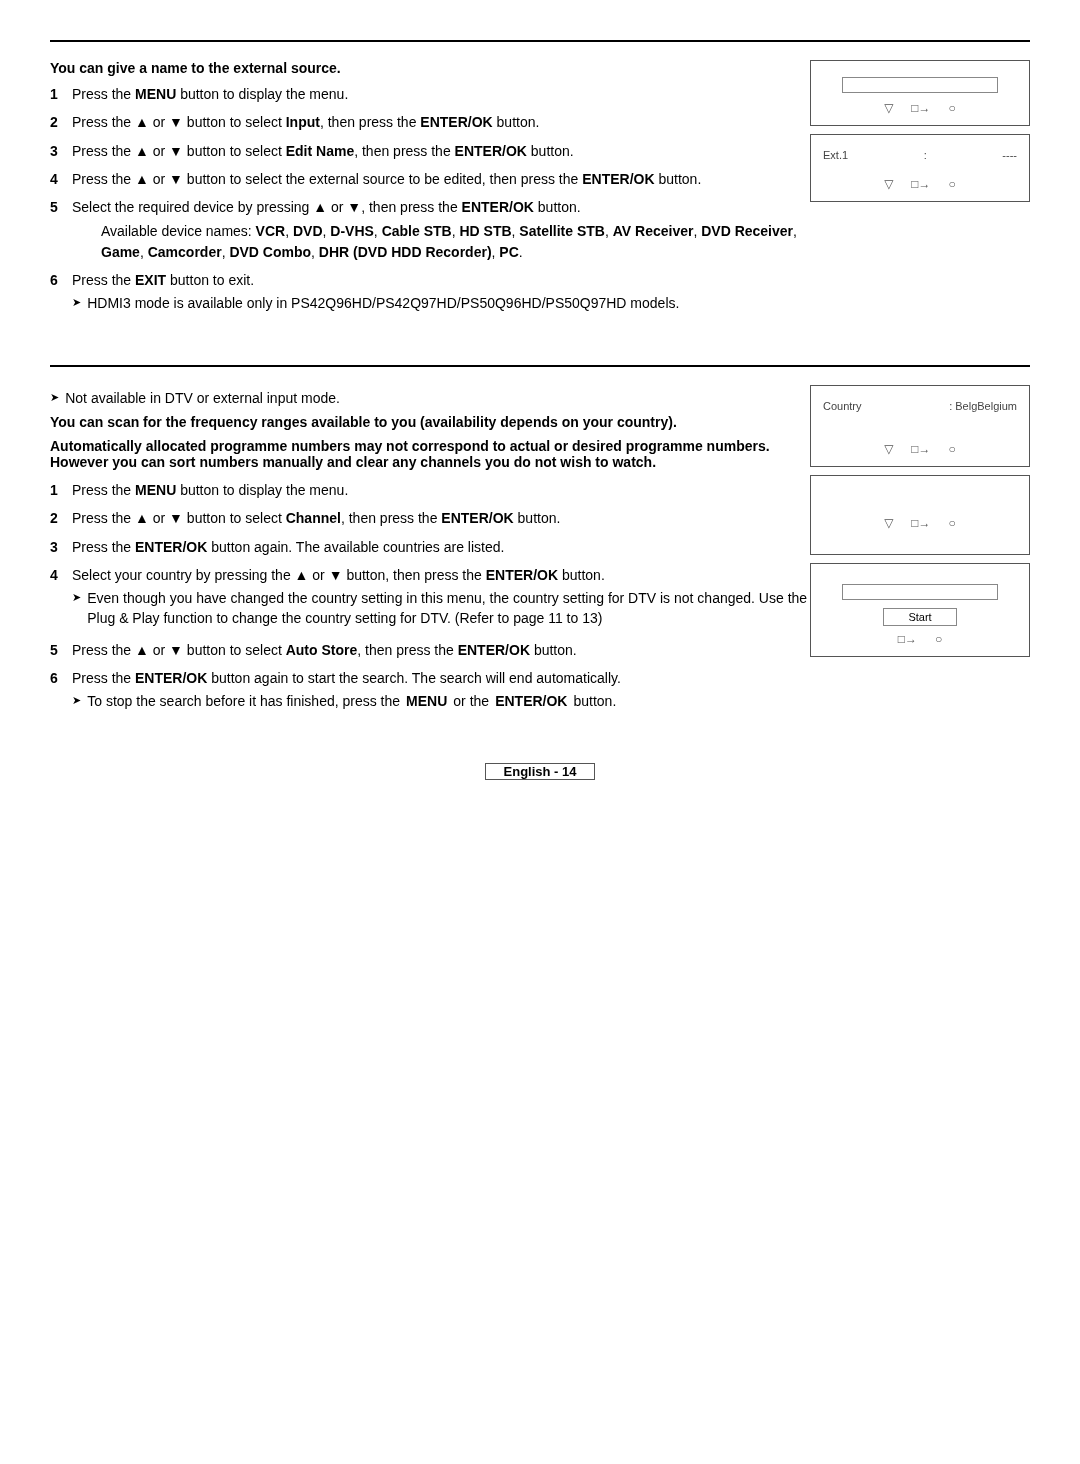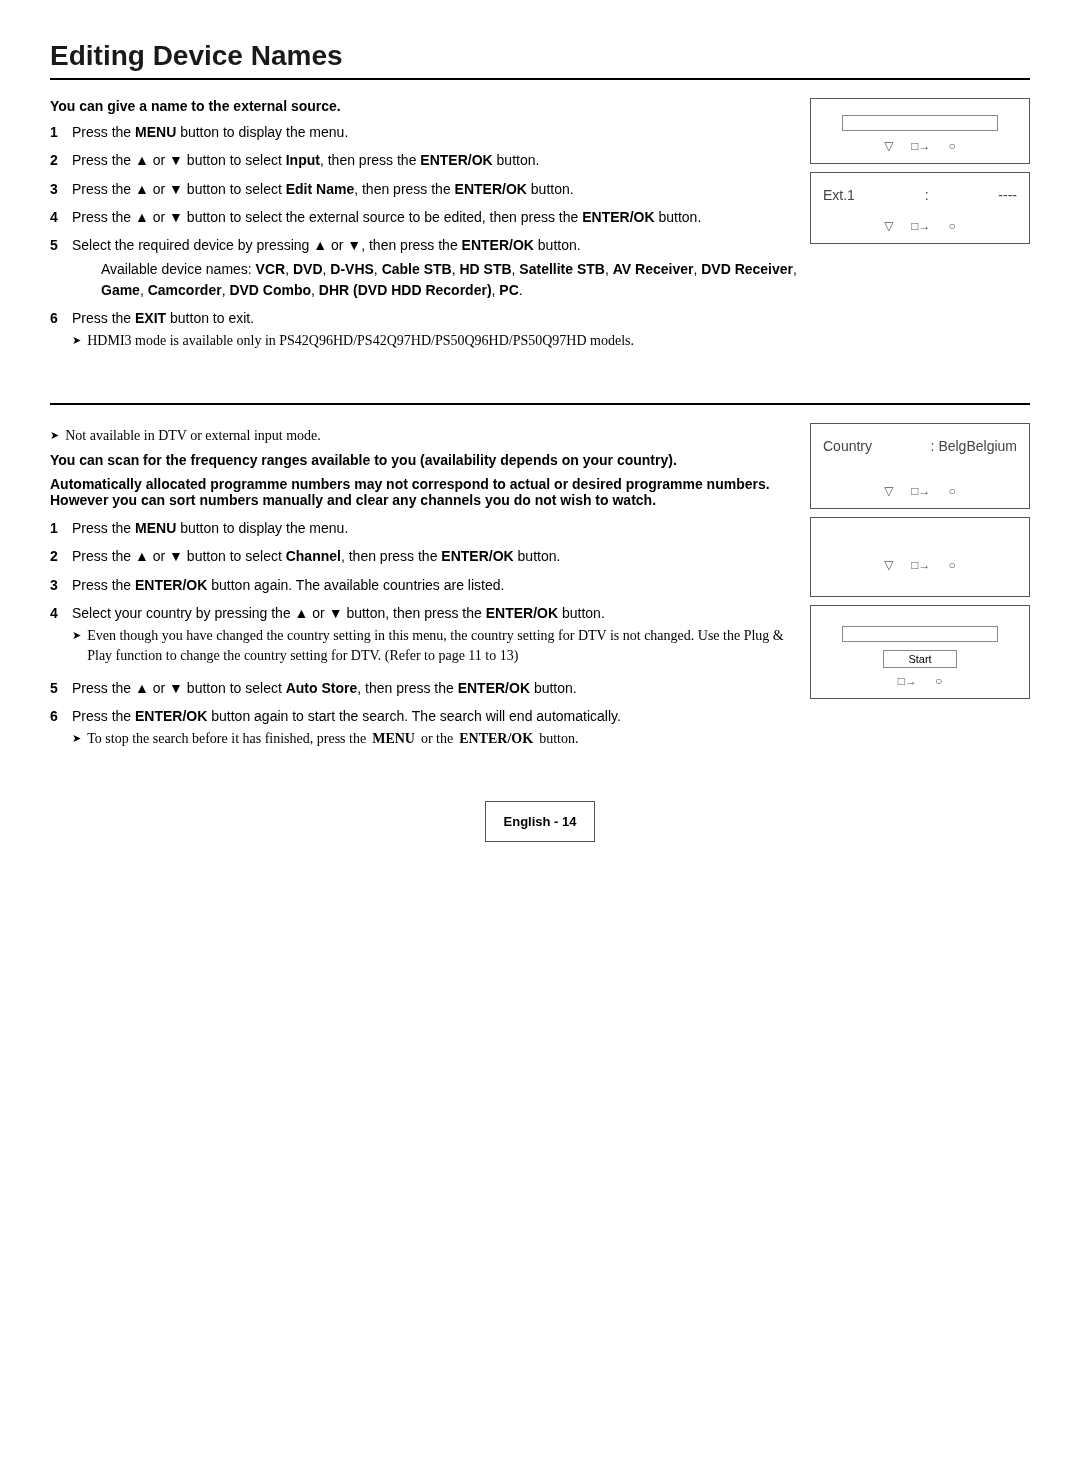--- a/index.html
+++ b/index.html
@@ -76,21 +76,20 @@
       margin-left: 29px;
       margin-top: 4px;
       line-height: 1.45;
     }
 
     .arrow-note {
       display: flex;
       gap: 6px;
       margin: 3px 0;
       line-height: 1.45;
-      font-family: Liberation Serif, serif;
     }
 
     .arrow-note::before {
       content: '➤';
       font-size: 11px;
       margin-top: 2px;
       flex-shrink: 0;
     }
 
     
@@ -115,21 +114,21 @@
       justify-content: center;
       gap: 18px;
       margin-top: 6px;
       font-size: 11px;
       color: #444;
     }
 
     .diag-box .diag-label-row {
       display: flex;
       justify-content: space-between;
-      font-size: 14px;
+      font-size: 11px;
       color: #444;
       margin-top: 4px;
       text-align: right;
     }
 
     .diag-icon {
       display: inline-block;
       font-size: 12px;
       color: #555;
     }
@@ -155,35 +154,34 @@
 
     
     .page-footer {
       display: flex;
       justify-content: center;
       margin-top: 40px;
     }
 
     .footer-label {
       border: 1px solid #555;
-      padding: 12px 18px;
+      padding: 0 18px;
       font-size: 13px;
       font-weight: bold;
     }
 
     
     .storing-text-section {
       margin-bottom: 4px;
     }
   </style>
 </head>
 <body>
 
 <div>
-  <h1 class="section-title">Editing Device Names</h1>
   <hr class="section-divider">
 
   <div class="section-body">
 
     <div class="text-col">
       <p class="bold-intro">You can give a name to the external source.</p>
 
       <ol class="steps">
 
         <li>

